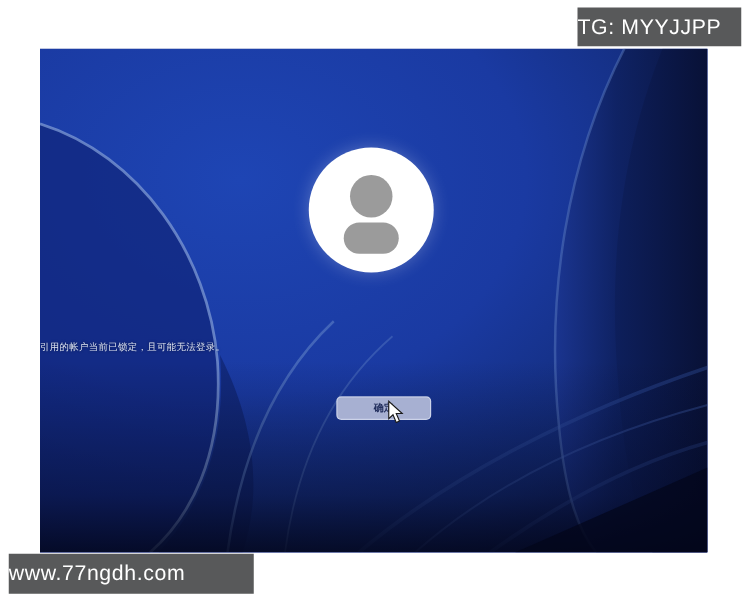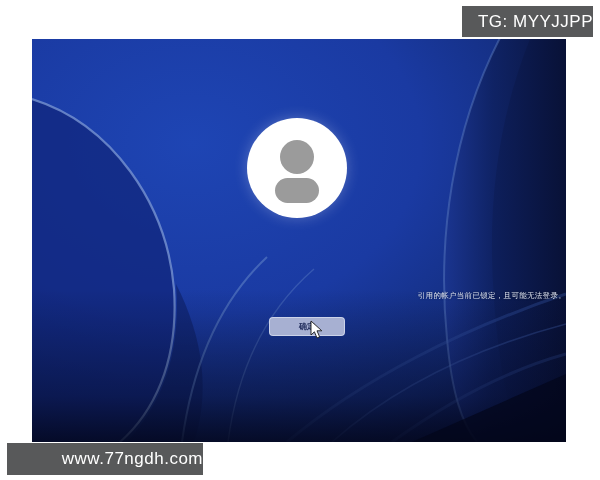--- a/index.html
+++ b/index.html
@@ -15,36 +15,36 @@
   
   .avatar { position:absolute; left:215px; top:79px; width:100px; height:100px;
             border-radius:50%; background:#ffffff;
             box-shadow:0 0 14px rgba(255,255,255,.25); }
   .avatar .head { position:absolute; left:33px; top:22px; width:34px; height:34px;
                   border-radius:50%; background:#9b9b9b; }
   .avatar .torso { position:absolute; left:28px; top:60px; width:44px; height:25px;
                    border-radius:13px; background:#9b9b9b; }
 
   
-  .message { position:absolute; left:0; top:252px; width:100%; text-align:right;
+  .message { position:absolute; left:0; top:234px; width:100%; text-align:left;
              font-size:7.5px; letter-spacing:.3px; color:#dfe5f2;
              text-shadow:0 0 2px rgba(0,0,0,.5); }
 
   
   .ok-btn { position:absolute; left:237px; top:278px; width:76px; height:19px;
             background:#a7b0d2; border:1px solid rgba(235,240,252,.55);
             border-radius:4px; color:#232f5e; font-size:8px; font-weight:bold;
             text-align:center; line-height:17px; cursor:pointer; }
 
   
   .cursor { position:absolute; left:278px; top:281px; width:13px; height:19px; }
 
   
   .wm { position:absolute; background:#58595a; color:#ffffff; font-size:17px;
-        text-align:right; letter-spacing:.5px; }
+        text-align:left; letter-spacing:.5px; }
   .wm-tr { left:462px; top:6px; width:131px; height:31px; line-height:31px; }
   .wm-bl { left:7px; top:443px; width:196px; height:32px; line-height:32px; }
 </style>
 </head>
 <body>
 
 <div class="page">
 
   <div class="shot">
 

